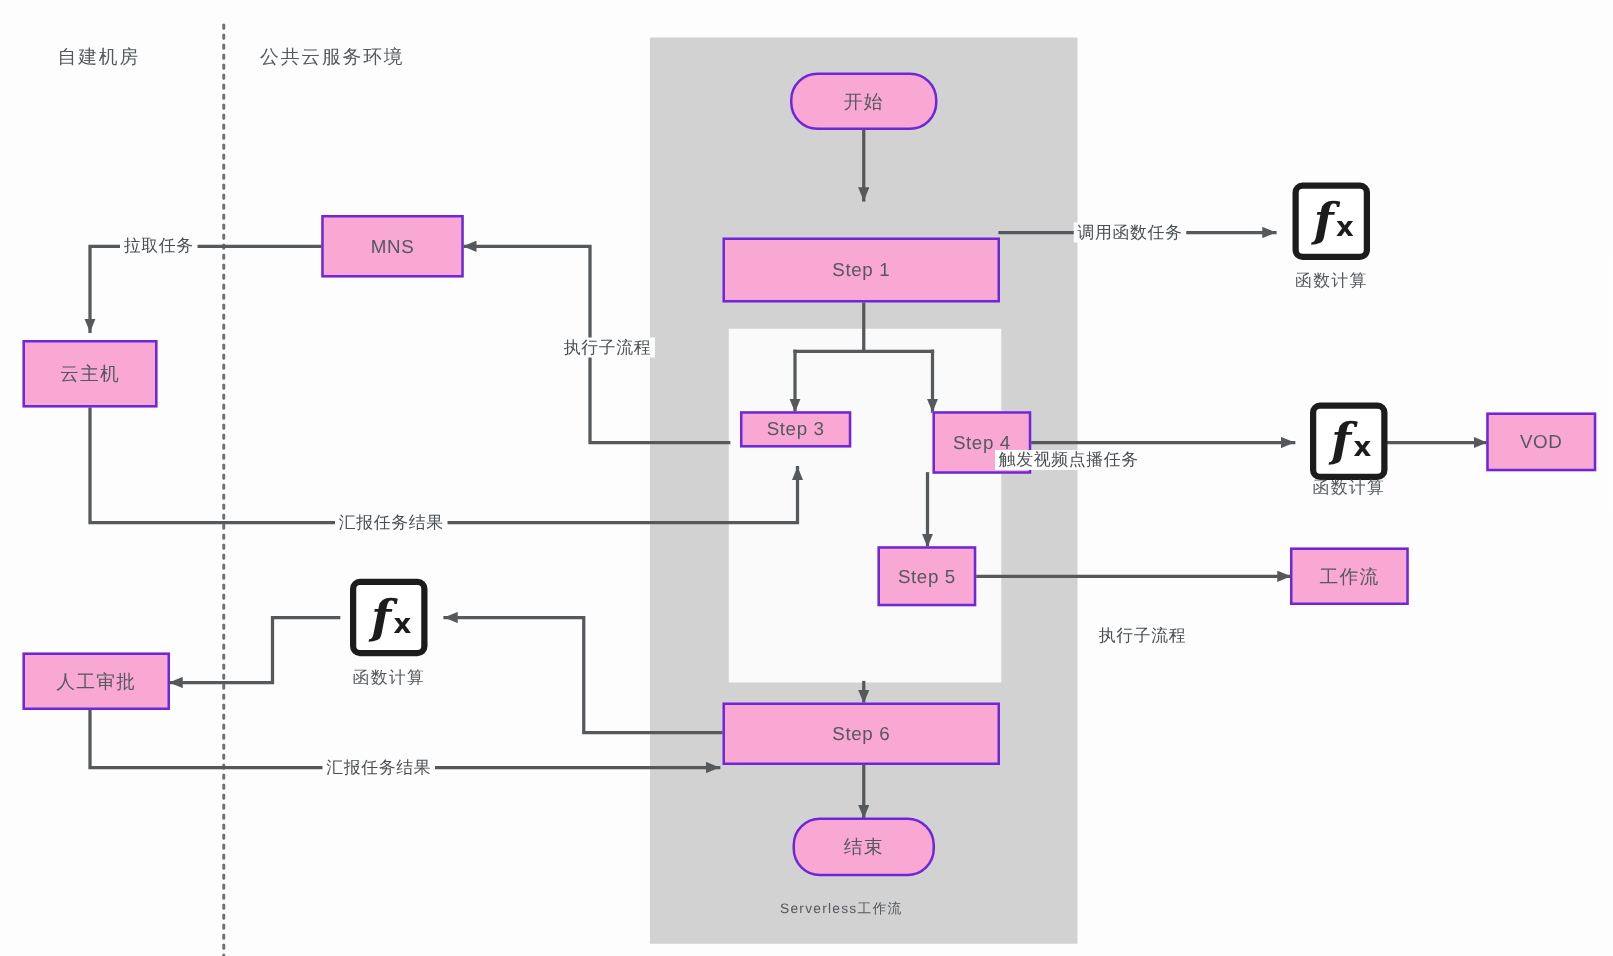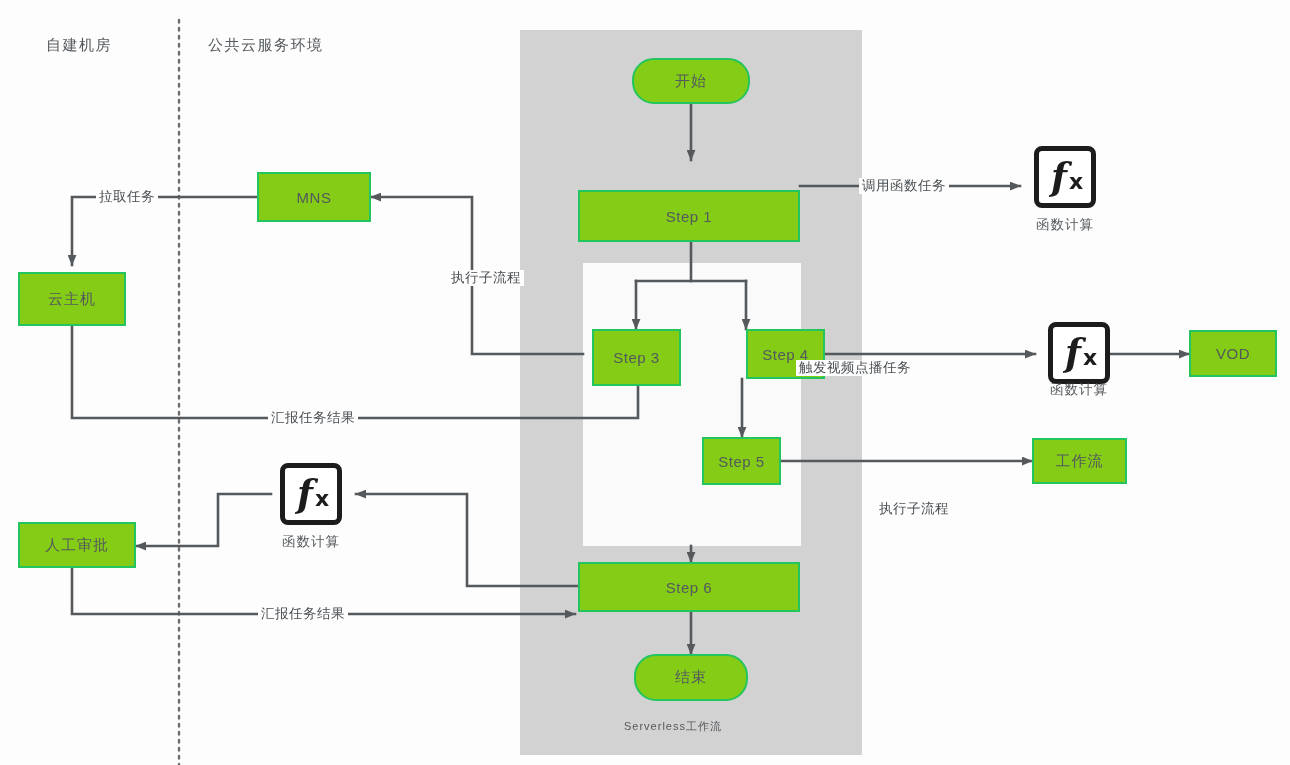--- a/index.html
+++ b/index.html
@@ -1,21 +1,21 @@
 <!DOCTYPE html>
 <html><head>
 <meta charset="utf-8">
 <style>
   html,body{margin:0;padding:0;background:#fff;}
   body{font-family:"Liberation Sans","DejaVu Sans",sans-serif;}
   #stage{position:relative;width:1290px;height:765px;background:#fdfdfd;overflow:hidden;text-decoration:underline;}
   #svg{position:absolute;left:0;top:0;width:1290px;height:765px;}
 
   
-  .node{position:absolute;box-sizing:border-box;background:#84cc16;border:2px solid #22c55e;
+  .node{position:absolute;box-sizing:border-box;background:#f9a8d4;border:2px solid #6d28d9;
         display:flex;align-items:center;justify-content:center;text-align:center;
         color:#54595d;font-size:15px;letter-spacing:.5px;}
   .node.rounded{border-radius:22px;}
   .node.cn{font-size:15px;letter-spacing:1px;}
 
   
   .region-label{position:absolute;color:#54595d;font-size:15px;letter-spacing:1.5px;white-space:nowrap;}
 
   
   .band{position:absolute;background:#d2d2d2;}
@@ -97,21 +97,21 @@
   <div class="node" style="left:257px;top:172px;width:114px;height:50px;">MNS</div>
 
   <div class="node cn" style="left:18px;top:272px;width:108px;height:54px;">云主机</div>
 
   <div class="node cn" style="left:18px;top:522px;width:118px;height:46px;">人工审批</div>
 
   <div class="node rounded cn" style="left:632px;top:58px;width:118px;height:46px;">开始</div>
 
   <div class="node" style="left:578px;top:160px;width:222px;height:52px;margin-top:30px;">Step 1</div>
 
-  <div class="node" style="left:592px;top:329px;width:89px;height:57px;">Step 3</div>
+  <div class="node" style="left:592px;top:329px;width:89px;height:29px;">Step 3</div>
 
   <div class="node" style="left:702px;top:329px;width:79px;height:50px;margin-left:44px;">Step 4</div>
 
   <div class="node" style="left:702px;top:437px;width:79px;height:48px;">Step 5</div>
 
   <div class="node" style="left:578px;top:562px;width:222px;height:50px;">Step 6</div>
 
   <div class="node rounded cn" style="left:634px;top:654px;width:114px;height:47px;">结束</div>
 
   <div class="node" style="left:1189px;top:330px;width:88px;height:47px;">VOD</div>

